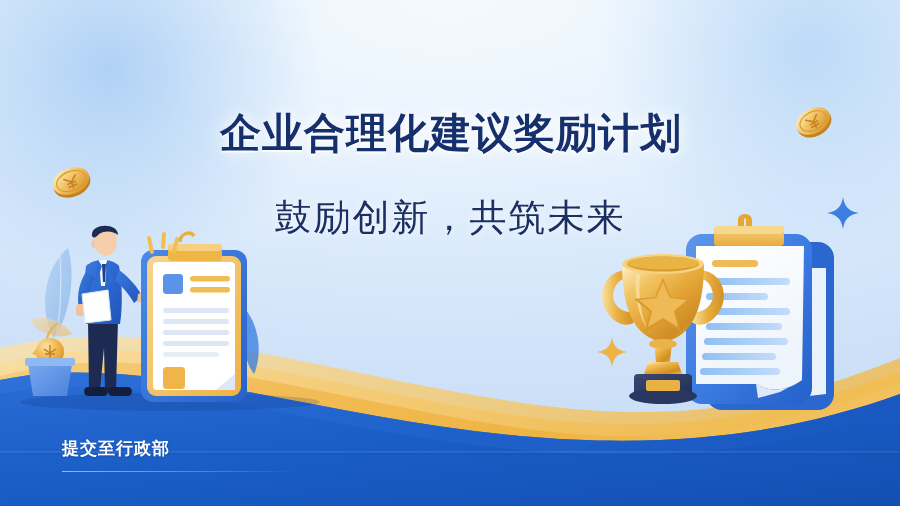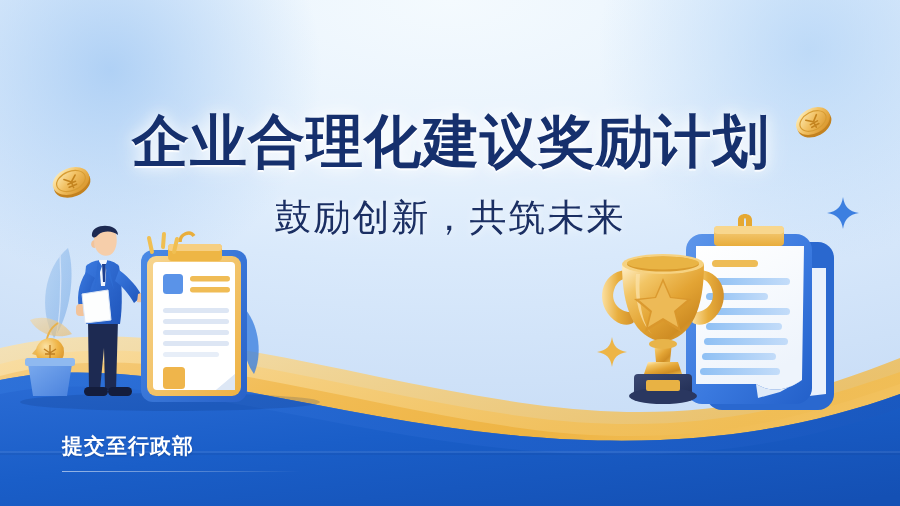--- a/index.html
+++ b/index.html
@@ -20,37 +20,37 @@
   .tint-r{position:absolute;right:-140px;top:-160px;width:460px;height:420px;
     background:radial-gradient(circle at 50% 50%, rgba(176,210,246,.75), rgba(176,210,246,0) 68%);}
 
   
   .waves{position:absolute;left:0;bottom:0;width:900px;height:230px;}
   .waves svg{display:block;width:900px;height:230px;}
 
   
   .title{
     position:absolute;left:2px;right:0;top:112px;text-align:center;
-    font-size:57px;line-height:1.04;font-weight:bold;letter-spacing:1px;
+    font-size:41px;line-height:1.04;font-weight:bold;letter-spacing:1px;
     color:#16306d;
     text-shadow:0 0 14px rgba(255,255,255,.95),0 0 26px rgba(255,255,255,.8),0 2px 1px rgba(255,255,255,.9);
     white-space:nowrap;
   }
   .subtitle{
     position:absolute;left:0;right:0;top:196px;text-align:center;
     font-size:37px;line-height:1.2;font-weight:normal;letter-spacing:2px;
     color:#1b2f63;
     text-shadow:0 0 10px rgba(255,255,255,.9);
     white-space:nowrap;
   }
   .footer{
     position:absolute;left:62px;bottom:34px;width:248px;
   }
   .footer-label{
-    font-size:21px;font-weight:bold;letter-spacing:1px;color:#ffffff;
+    font-size:17px;font-weight:bold;letter-spacing:1px;color:#ffffff;
     text-shadow:0 1px 2px rgba(8,40,100,.35);
   }
   .footer-rule{
     margin-top:11px;height:1px;width:238px;
     background:linear-gradient(90deg,rgba(255,255,255,.55),rgba(255,255,255,.18) 70%,rgba(255,255,255,0));
   }
 
   
   .art{position:absolute;}
   .art svg{display:block;overflow:visible;}

